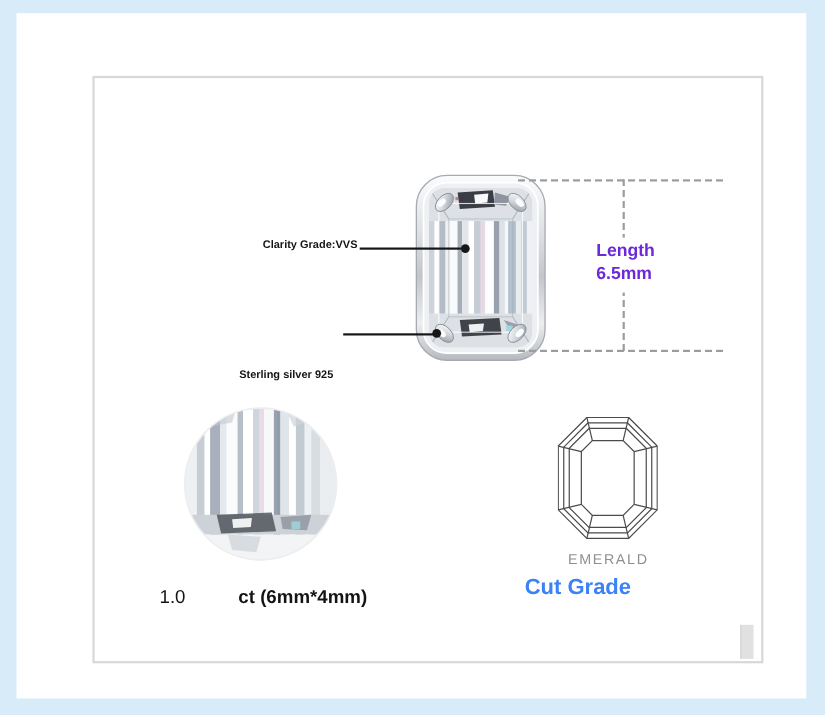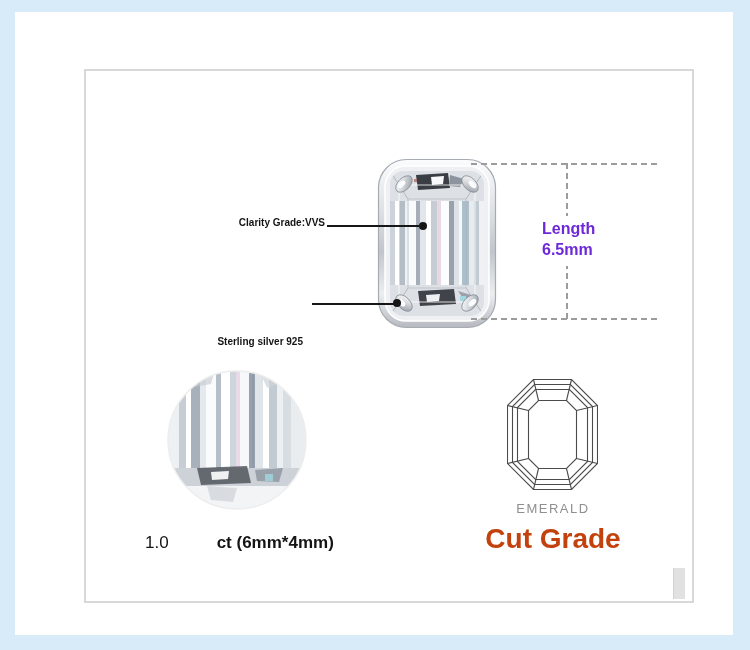--- a/index.html
+++ b/index.html
@@ -14,22 +14,22 @@
   .pointer-dot{position:absolute;width:8px;height:8px;border-radius:50%;background:#161616;}
   .dash-h{position:absolute;height:2px;background-image:repeating-linear-gradient(90deg,#9c9c9c 0,#9c9c9c 6px,transparent 6px,transparent 10px);}
   .dash-v{position:absolute;width:2px;background-image:repeating-linear-gradient(180deg,#9c9c9c 0,#9c9c9c 6px,transparent 6px,transparent 10px);}
   .length-label{position:absolute;left:527px;top:204px;z-index:3;background:#ffffff;color:#6d28d9;
                 font-weight:bold;font-size:16px;line-height:21px;padding:2px 6px 6px 0;}
   .carat-label{position:absolute;left:130px;top:521px;width:184px;text-align:center;color:#141414;font-size:17px;white-space:nowrap;}
   .carat-label .val{font-weight:500;}
   .carat-label .rest{font-weight:bold;padding-left:48px;}
   .emerald-label{position:absolute;left:462px;top:489px;width:152px;text-align:center;color:#8f8f8f;
                  font-size:13px;letter-spacing:1.5px;font-weight:400;}
-  .cutgrade-label{position:absolute;left:462px;top:511px;width:152px;text-align:center;color:#c2410c;
-                  font-size:28px;font-weight:bold;}
+  .cutgrade-label{position:absolute;left:462px;top:511px;width:152px;text-align:left;color:#3b82f6;
+                  font-size:20px;font-weight:bold;}
   .scrollbar-thumb{position:absolute;left:673px;top:568px;width:11px;height:31px;background:#e1e1e1;border-left:1px solid #d2d2d2;z-index:5;}
 </style>
 </head>
 <body>
 
 <div class="page">
   <div class="card">
 
     <div class="frame-box"></div>
 

